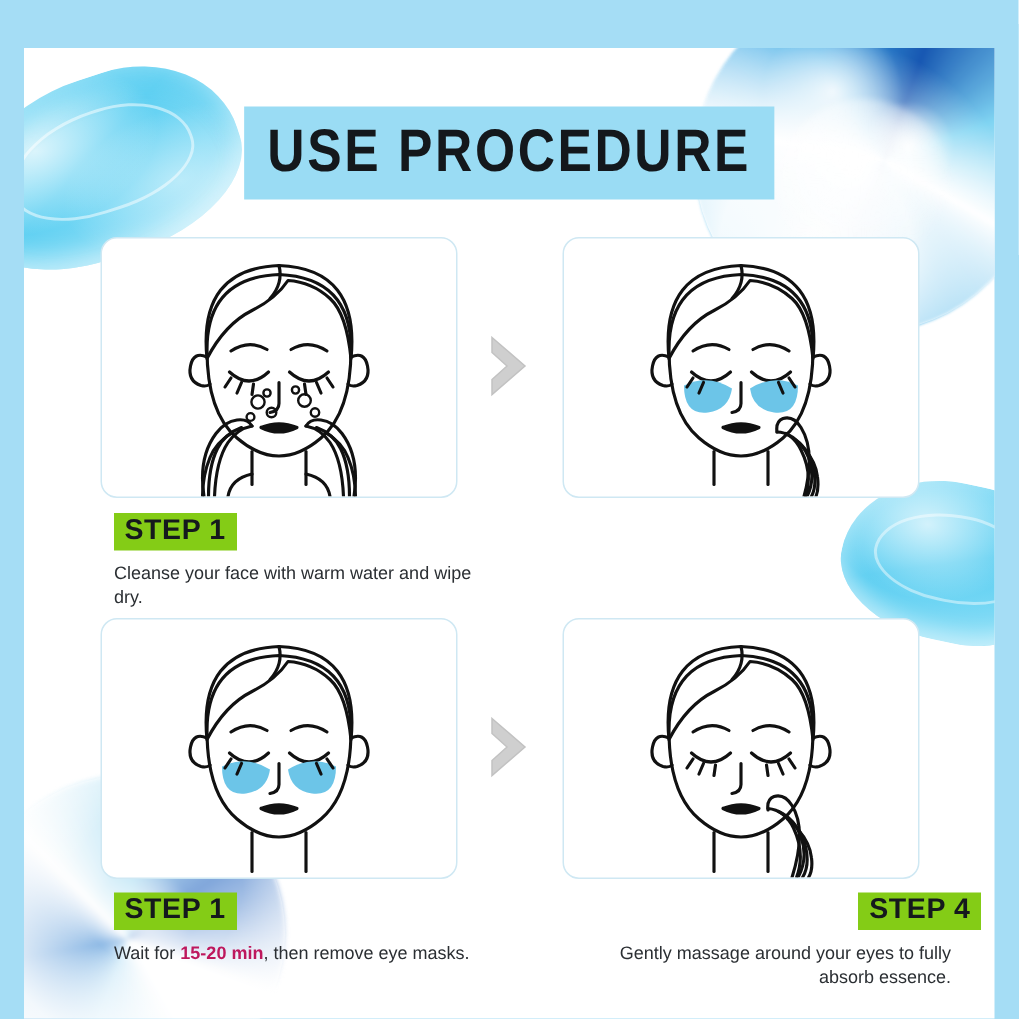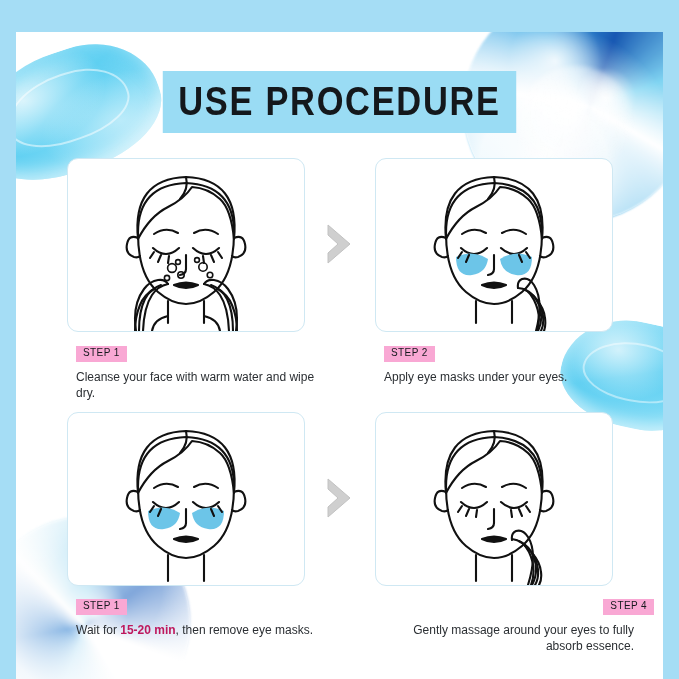--- a/index.html
+++ b/index.html
@@ -128,22 +128,22 @@
   .arrow.a1{left:300px;top:184px;}
   .arrow.a2{left:300px;top:438px;}
 
   
   .caption{position:absolute;width:270px;}
   .caption.c1{left:60px;top:310px;}
   .caption.c2{left:368px;top:310px;}
   .caption.c3{left:60px;top:563px;}
   .caption.c4{left:368px;top:563px;text-align:right;}
   .step-tag{
-    display:inline-block;background:#f9a8d4;color:#15191d;
-    font-size:10px;font-weight:normal;letter-spacing:.4px;
+    display:inline-block;background:#84cc16;color:#15191d;
+    font-size:19px;font-weight:bold;letter-spacing:.4px;
     padding:2px 7px 3px 7px;line-height:1.05;
   }
   .caption-text{
     margin-top:7px;color:#2b2f33;font-size:12px;line-height:1.35;
     max-width:250px;
   }
   .caption-text b{font-weight:bold;color:#be185d;}
 
   svg{display:block;}
 </style>
@@ -327,26 +327,20 @@
         </svg>
       </div>
 
       <div class="caption c1">
         <span class="step-tag">STEP 1</span>
         <div class="caption-text">
           <span>Cleanse your face with warm water and wipe dry.</span><b></b><span></span>
         </div>
       </div>
 
-      <div class="caption c2">
-        <span class="step-tag">STEP 2</span>
-        <div class="caption-text">
-          <span>Apply eye masks under your eyes.</span><b></b><span></span>
-        </div>
-      </div>
 
       <div class="caption c3">
         <span class="step-tag">STEP 1</span>
         <div class="caption-text">
           <span>Wait for </span><b>15-20 min</b><span>, then remove eye masks.</span>
         </div>
       </div>
 
       <div class="caption c4">
         <span class="step-tag">STEP 4</span>

